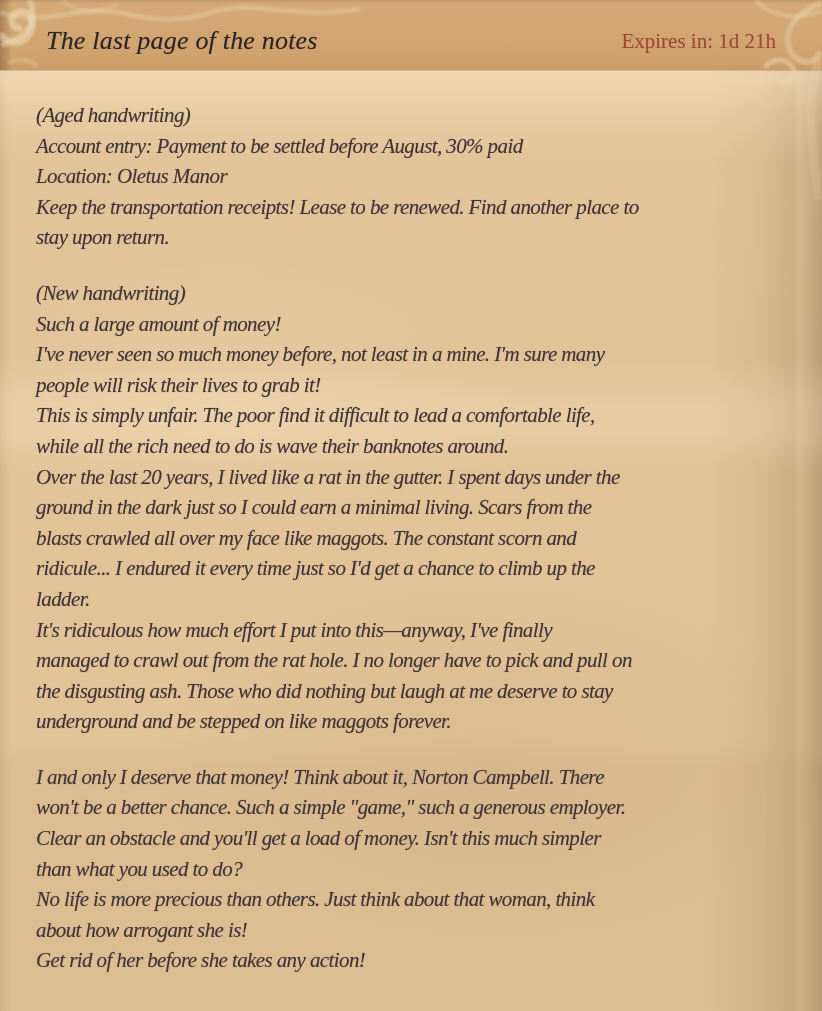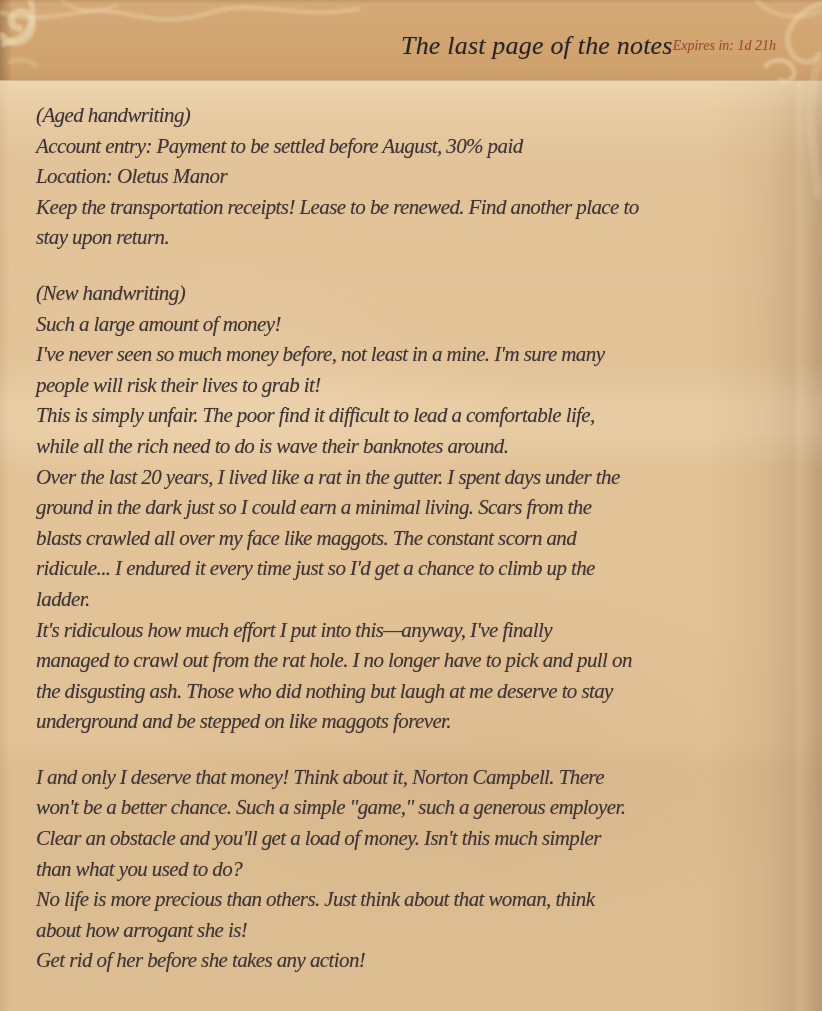--- a/index.html
+++ b/index.html
@@ -37,41 +37,40 @@
         rgba(110,75,40,0.00) 10px,
         rgba(110,75,40,0.00) 86%,
         rgba(110,75,40,0.08) 93%,
         rgba(96,64,32,0.16) 96.5%,
         rgba(96,64,32,0.10) 97.2%,
         rgba(80,52,26,0.26) 100%),
       #e2c297;
   }
   .header {
     position: absolute; top: 0; left: 0; right: 0;
-    height: 80px;
-    display: flex; align-items: center; justify-content: flex-end;
+    height: 70px;
+    display: flex; align-items: center; justify-content: space-between;
     padding: 12px 46px 0 46px;
     box-sizing: border-box;
     background:
       linear-gradient(180deg, rgba(70,45,22,0.14) 0px, rgba(70,45,22,0.00) 4px),
       linear-gradient(90deg, rgba(70,45,22,0.30) 0px, rgba(70,45,22,0.00) 12px),
       linear-gradient(180deg, #d5aa76 0%, #cfa26d 85%, #c99c68 100%);
     box-shadow: 0 1px 0 rgba(120,82,44,0.25);
     z-index: 2;
   }
   .title {
     font-style: italic;
     font-size: 26px;
     letter-spacing: 0.2px;
     color: #2b2427;
     text-shadow: 0 0 1px rgba(43,36,39,0.35);
   }
   .expires {
-    font-style: italic;
-    font-size: 14px;
+    font-size: 21px;
     color: #a04836;
     text-shadow: 0 0 1px rgba(160,72,54,0.3);
   }
   .flourish { position: absolute; pointer-events: none; filter: blur(1.1px); z-index: 3; }
   .flourish.tl { left: 0; top: 0; }
   .flourish.tr { right: 0; top: 0; }
   .note-body {
     position: absolute;
     left: 36px; top: 100px; right: 35px;
     z-index: 1;

